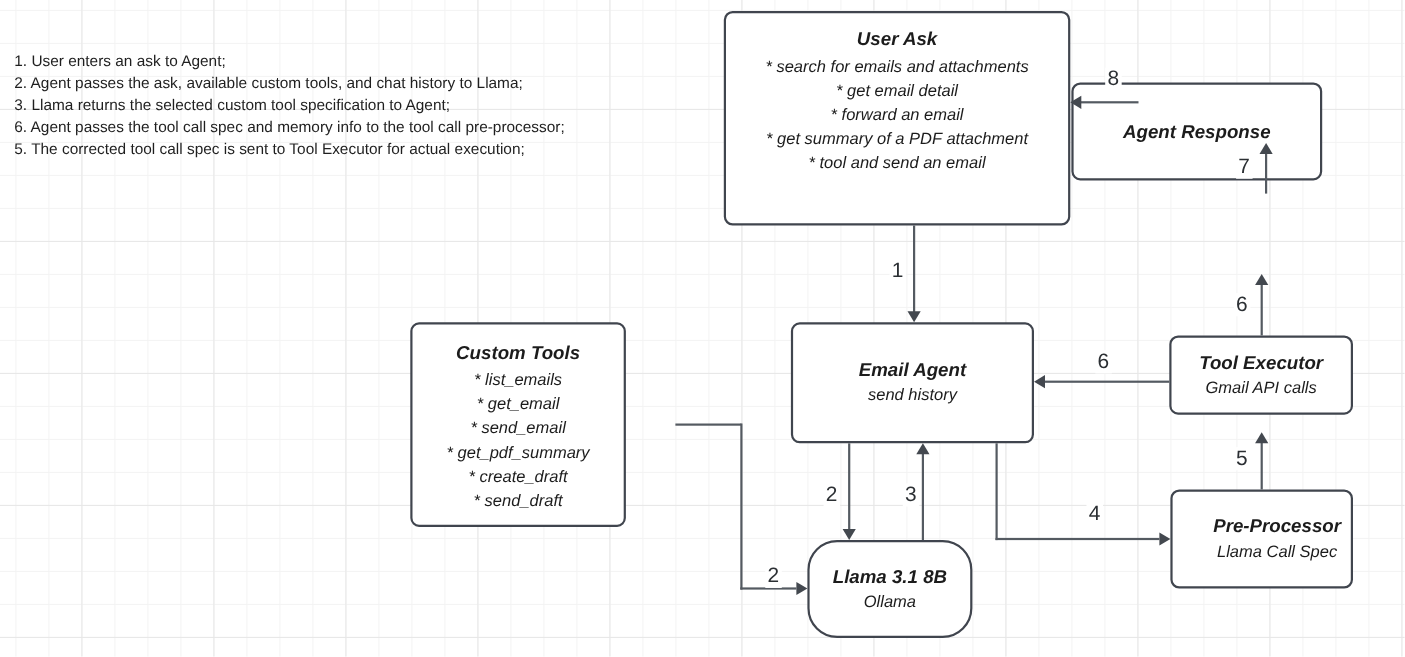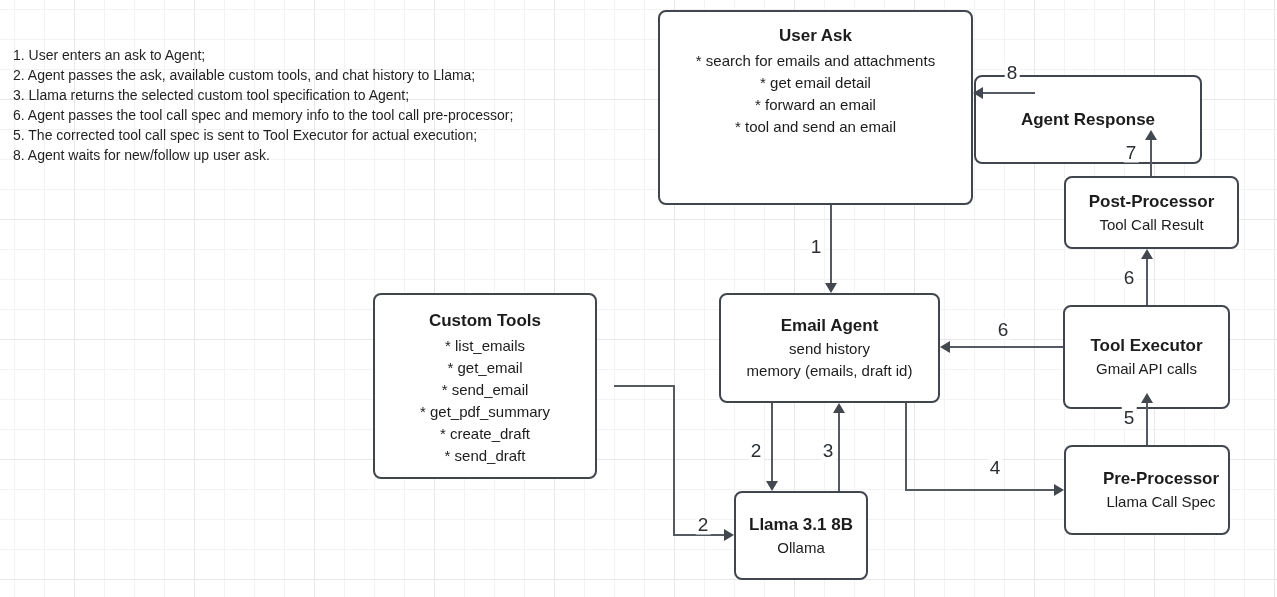--- a/index.html
+++ b/index.html
@@ -23,21 +23,21 @@
   }
   .node{
     position:absolute;
     background:#ffffff;
     border:2px solid #40454e;
     border-radius:8px;
     box-sizing:border-box;
     display:flex;flex-direction:column;
     align-items:center;justify-content:center;
     text-align:center;color:#1c1c1c;
-    font-size:15px;line-height:22px;
+    font-size:15px;line-height:22px;font-style:italic;
   }
   .node .title{font-weight:bold;font-size:17px;line-height:24px;}
   .node.listy{justify-content:flex-start;}
   .node.listy .title{margin-bottom:2px;}
   .seg{position:absolute;background:#545a61;}
   .head{position:absolute;width:0;height:0;}
   .head.down{border-left:6px solid transparent;border-right:6px solid transparent;border-top:10px solid #43484f;}
   .head.up{border-left:6px solid transparent;border-right:6px solid transparent;border-bottom:10px solid #43484f;}
   .head.left{border-top:6px solid transparent;border-bottom:6px solid transparent;border-right:10px solid #43484f;}
   .head.right{border-top:6px solid transparent;border-bottom:6px solid transparent;border-left:10px solid #43484f;}
@@ -51,67 +51,62 @@
 <body>
 
 <div class="canvas">
 
   <div class="steps">
     <div>1. User enters an ask to Agent;</div>
     <div>2. Agent passes the ask, available custom tools, and chat history to Llama;</div>
     <div>3. Llama returns the selected custom tool specification to Agent;</div>
     <div>6. Agent passes the tool call spec and memory info to the tool call pre-processor;</div>
     <div>5. The corrected tool call spec is sent to Tool Executor for actual execution;</div>
-    <div>8. Agent waits for new/follow up user ask.</div>
   </div>
 
   <div class="node listy" style="left:658px;top:10px;width:315px;height:195px;padding-top:12px;">
     <div class="title">User Ask</div>
     <div>* search for emails and attachments</div>
     <div>* get email detail</div>
     <div>* forward an email</div>
+    <div>* get summary of a PDF attachment</div>
     <div>* tool and send an email</div>
   </div>
 
   <div class="node" style="left:974px;top:55px;width:228px;height:89px;margin-top:20px;">
     <div class="title">Agent Response</div>
   </div>
 
-  <div class="node" style="left:1064px;top:176px;width:175px;height:73px;">
-    <div class="title">Post-Processor</div>
-    <div>Tool Call Result</div>
-  </div>
 
-  <div class="node" style="left:1063px;top:305px;width:167px;height:104px;justify-content:center;">
+  <div class="node" style="left:1063px;top:305px;width:167px;height:72px;justify-content:center;">
     <div class="title">Tool Executor</div>
     <div>Gmail API calls</div>
   </div>
 
   <div class="node" style="left:1064px;top:445px;width:166px;height:90px;padding-left:28px;">
     <div class="title">Pre-Processor</div>
     <div>Llama Call Spec</div>
   </div>
 
   <div class="node" style="left:719px;top:293px;width:221px;height:110px;">
     <div class="title">Email Agent</div>
     <div>send history</div>
-    <div>memory (emails, draft id)</div>
   </div>
 
-  <div class="node listy" style="left:373px;top:293px;width:224px;height:186px;padding-top:14px;">
+  <div class="node listy" style="left:373px;top:293px;width:196px;height:186px;padding-top:14px;">
     <div class="title">Custom Tools</div>
     <div>* list_emails</div>
     <div>* get_email</div>
     <div>* send_email</div>
     <div>* get_pdf_summary</div>
     <div>* create_draft</div>
     <div>* send_draft</div>
   </div>
 
-  <div class="node" style="left:734px;top:491px;width:134px;height:89px;">
+  <div class="node" style="left:734px;top:491px;width:150px;height:89px;border-radius:27px;">
     <div class="title">Llama 3.1 8B</div>
     <div>Ollama</div>
   </div>
 
   <div>
     <div class="seg" style="left:830px;top:205px;width:2px;height:80px;"></div>
     <div class="head down" style="left:825px;top:283px;"></div>
     <div class="elabel" style="left:816px;top:246px;">1</div>
   </div>
 

